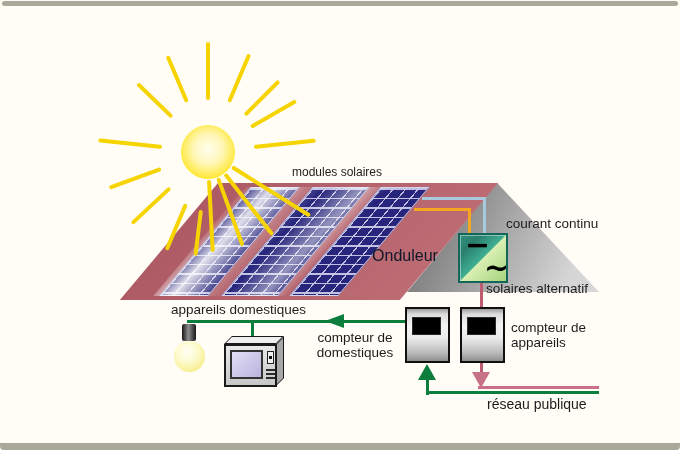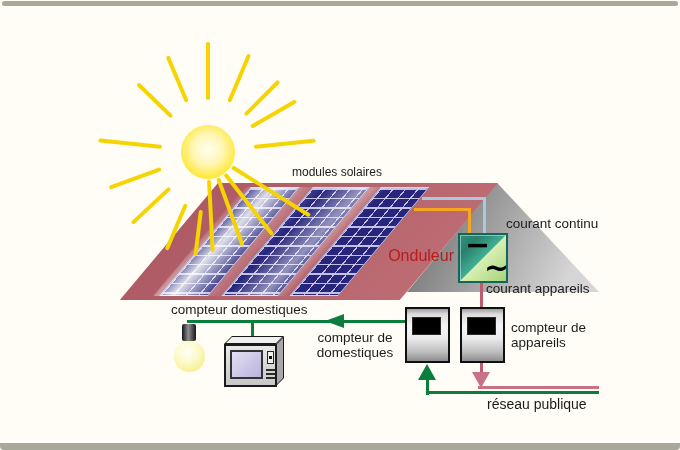--- a/index.html
+++ b/index.html
@@ -135,23 +135,23 @@
     <div class="tv-slider">
         <i></i>
       </div>
     <div class="tv-dash" style="top:23px;"></div>
     <div class="tv-dash" style="top:27px;"></div>
     <div class="tv-dash" style="top:31px;"></div>
   </div>
 
   <div class="lbl" style="left:292px;top:165px;font-size:12px;">modules solaires</div>
   <div class="lbl" style="left:490px;top:216px;margin-left:16px;">courant continu</div>
-  <div class="lbl" style="left:356px;top:247px;width:98px;text-align:right;color:#b91c1c;font-size:16px;">Onduleur</div>
-  <div class="lbl" style="left:486px;top:281px;">courant appareils</div>
-  <div class="lbl" style="left:171px;top:302px;">compteur domestiques</div>
+  <div class="lbl" style="left:356px;top:247px;width:98px;text-align:center;color:#0f172a;font-size:16px;">Onduleur</div>
+  <div class="lbl" style="left:486px;top:281px;">solaires alternatif</div>
+  <div class="lbl" style="left:171px;top:302px;">appareils domestiques</div>
   <div class="lbl" style="left:306px;top:330px;width:98px;text-align:center;line-height:15px;">
     <div>compteur de</div>
     <div>domestiques</div>
   </div>
   <div class="lbl" style="left:511px;top:320px;line-height:15px;">
     <div>compteur de</div>
     <div>appareils</div>
   </div>
   <div class="lbl" style="left:487px;top:396px;font-size:14px;text-align:center;">réseau publique</div>
 

